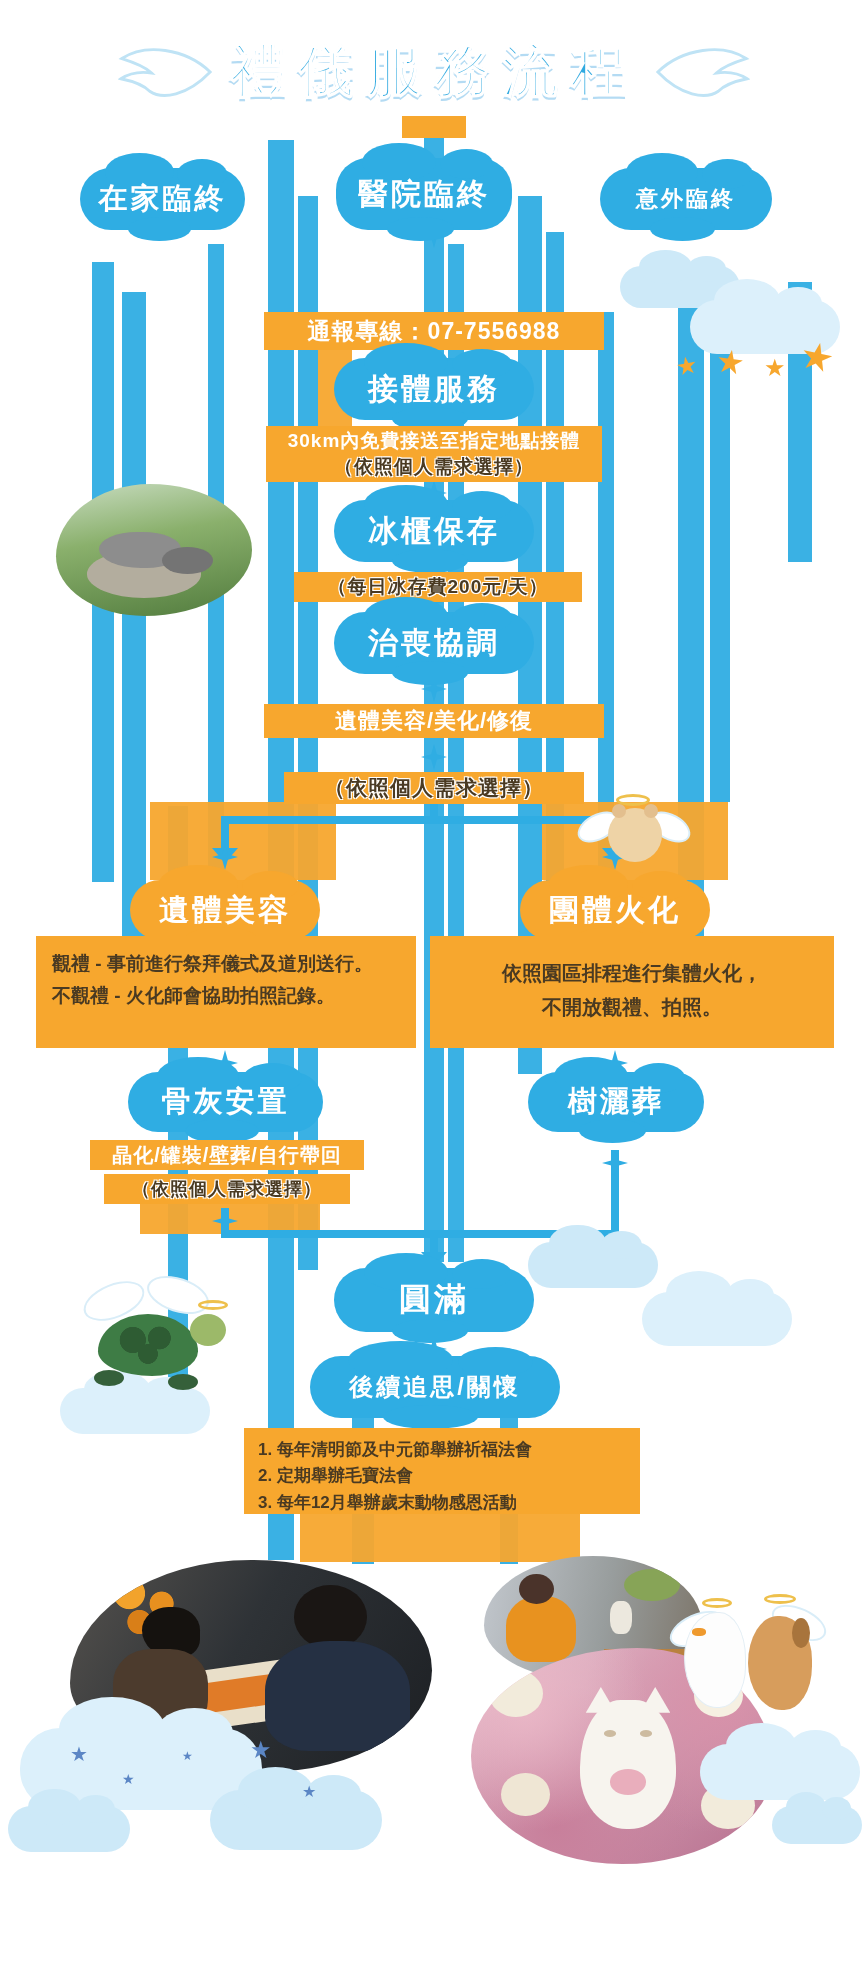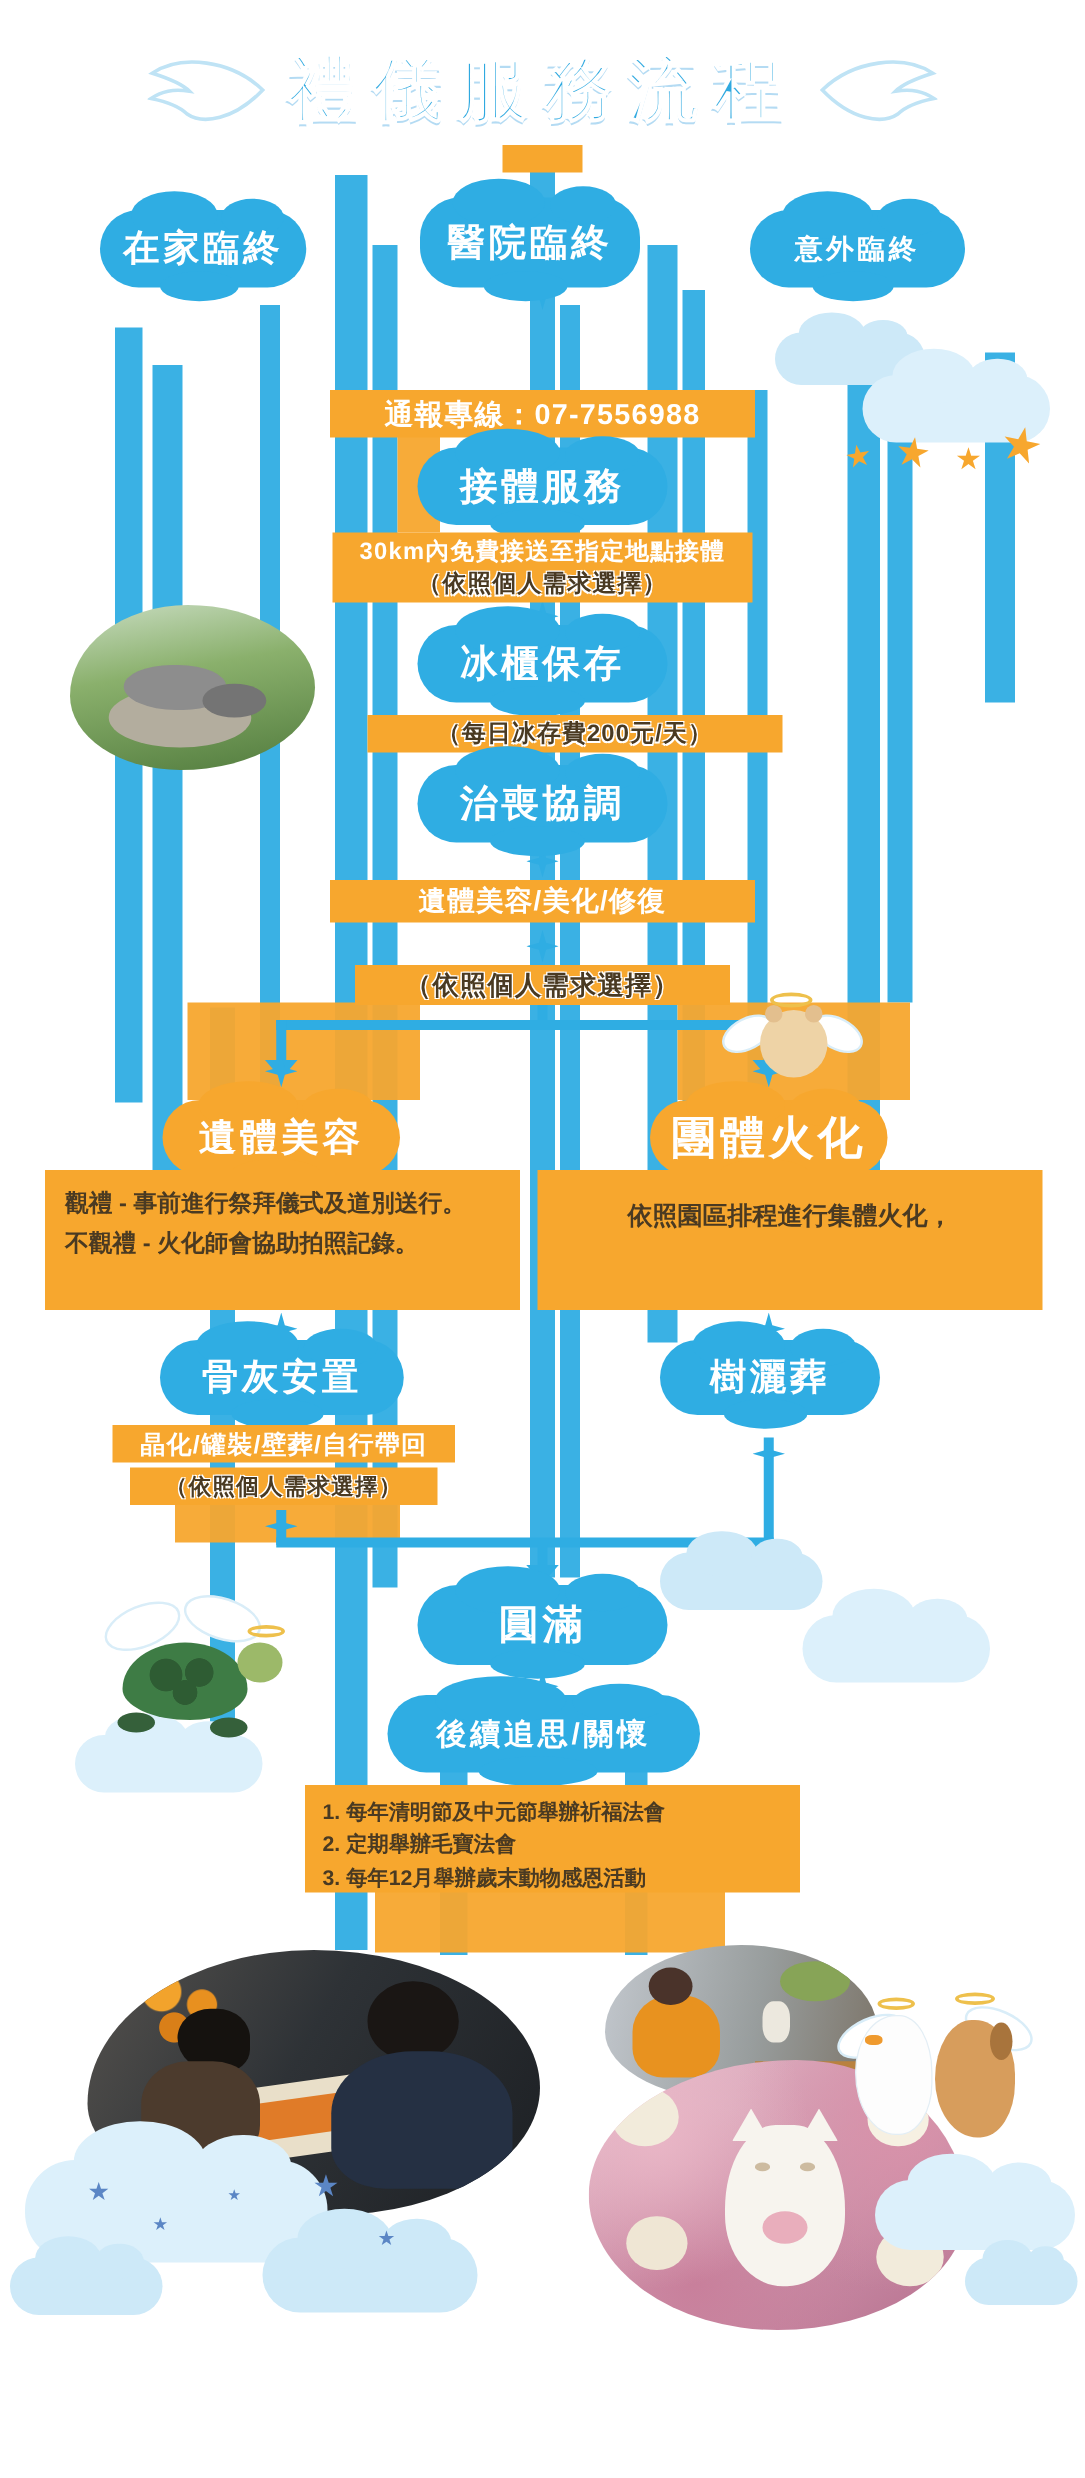--- a/index.html
+++ b/index.html
@@ -157,50 +157,51 @@
     </div>
   <div class="band" style="left:266px;top:426px;width:336px;height:56px;">
     <div class="bw" style="font-size:19px;">30km內免費接送至指定地點接體</div>
     <div class="bd" style="font-size:19px;">（依照個人需求選擇）</div>
   </div>
 
   <div class="cloud" style="left:334px;top:500px;width:200px;height:62px;font-size:30px;">
       <i class="bb"></i>
       <span>冰櫃保存</span>
     </div>
-  <div class="band" style="left:294px;top:572px;width:332px;height:30px;">
+  <div class="band" style="left:294px;top:572px;width:288px;height:30px;">
     <div class="bd" style="font-size:19px;">（每日冰存費200元/天）</div>
   </div>
 
   <div class="cloud" style="left:334px;top:612px;width:200px;height:62px;font-size:30px;">
       <i class="bb"></i>
       <span>治喪協調</span>
     </div>
   <div class="band" style="left:264px;top:704px;width:340px;height:34px;">
     <div class="bw" style="font-size:22px;">遺體美容/美化/修復</div>
   </div>
   <div class="band" style="left:284px;top:772px;width:300px;height:32px;">
     <div class="bd" style="font-size:21px;">（依照個人需求選擇）</div>
   </div>
 
   <div class="cloud oc" style="left:130px;top:880px;width:190px;height:60px;font-size:30px;">
       <i class="bb"></i>
       <span>遺體美容</span>
     </div>
-  <div class="cloud oc" style="left:520px;top:880px;width:190px;height:60px;font-size:36px;justify-content:center;">
+  <div class="cloud oc" style="left:520px;top:880px;width:190px;height:60px;font-size:30px;justify-content:center;">
       <i class="bb"></i>
       <span>團體火化</span>
     </div>
 
   <div class="info" style="left:36px;top:936px;width:380px;height:112px;padding:12px 16px;font-size:19px;">
     <div>觀禮 - 事前進行祭拜儀式及道別送行。</div>
     <div>不觀禮 - 火化師會協助拍照記錄。</div>
   </div>
   <div class="info" style="left:430px;top:936px;width:404px;height:112px;padding:20px 16px;font-size:20px;text-align:center;">
     <div>依照園區排程進行集體火化，</div>
+    <div>不開放觀禮、拍照。</div>
   </div>
 
   <div class="cloud" style="left:128px;top:1072px;width:195px;height:60px;font-size:29px;">
       <i class="bb"></i>
       <span>骨灰安置</span>
     </div>
   <div class="cloud" style="left:528px;top:1072px;width:176px;height:60px;font-size:29px;">
       <i class="bb"></i>
       <span>樹灑葬</span>
     </div>

